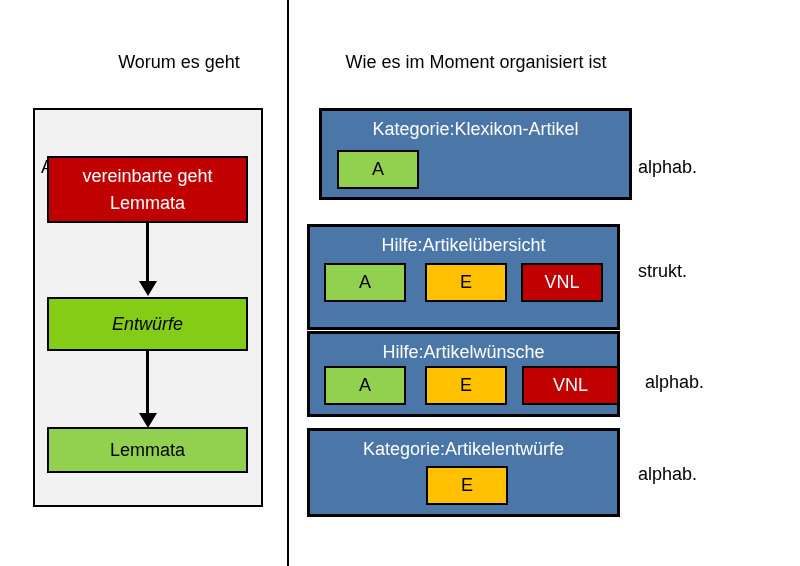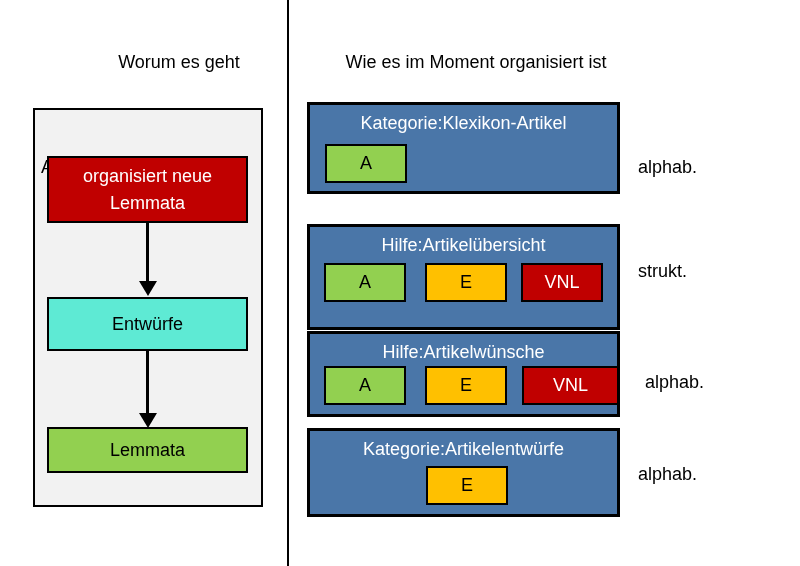--- a/index.html
+++ b/index.html
@@ -76,21 +76,21 @@
   .ah2 { top: 413px; }
 
   
   .group {
     position: absolute;
     left: 307px;
     width: 313px;
     border: 3px solid #000;
     box-sizing: border-box;
   }
-  .g1 { top: 102px; height: 92px; }
+  .g1 { top: 108px; height: 92px; margin-left: 12px; }
   .g2 { top: 224px; height: 106px; }
   .g3 { top: 331px; height: 86px; }
   .g4 { top: 428px; height: 89px; }
   .group-title {
     margin-top: 7px;
     text-align: center;
     font-size: 18px;
     line-height: 22px;
     color: #ffffff;
     white-space: nowrap;
@@ -124,28 +124,28 @@
 
   <div class="divider"></div>
 
   <div class="col-title right-title">Wie es im Moment organisiert ist</div>
   <div class="col-title left-title">Worum es geht</div>
 
   <div class="alles-box" style="background-color: rgb(242, 242, 242);"></div>
   <div class="alles-label">Alles</div>
 
   <div class="flow-box flow-lemmata" style="background-color: rgb(192, 0, 0);">
-    <div>organisiert neue</div>
+    <div>vereinbarte geht</div>
     <div>Lemmata</div>
   </div>
 
   <div class="arrow-line al1"></div>
   <div class="arrow-head ah1"></div>
 
-  <div class="flow-box flow-entwuerfe" style="background-color: #5eead4;">Entwürfe</div>
+  <div class="flow-box flow-entwuerfe" style="background-color: #84cc16; font-style: italic;">Entwürfe</div>
 
   <div class="arrow-line al2"></div>
   <div class="arrow-head ah2"></div>
 
   <div class="flow-box flow-artikel" style="background-color: rgb(146, 208, 80);">Lemmata</div>
 
   <div class="group g1" style="background-color: rgb(74, 118, 168);">
     <div class="group-title">Kategorie:Klexikon-Artikel</div>
     <div class="chip" style="left: 15px; top: 39px; background-color: rgb(146, 208, 80);">A</div>
   </div>

